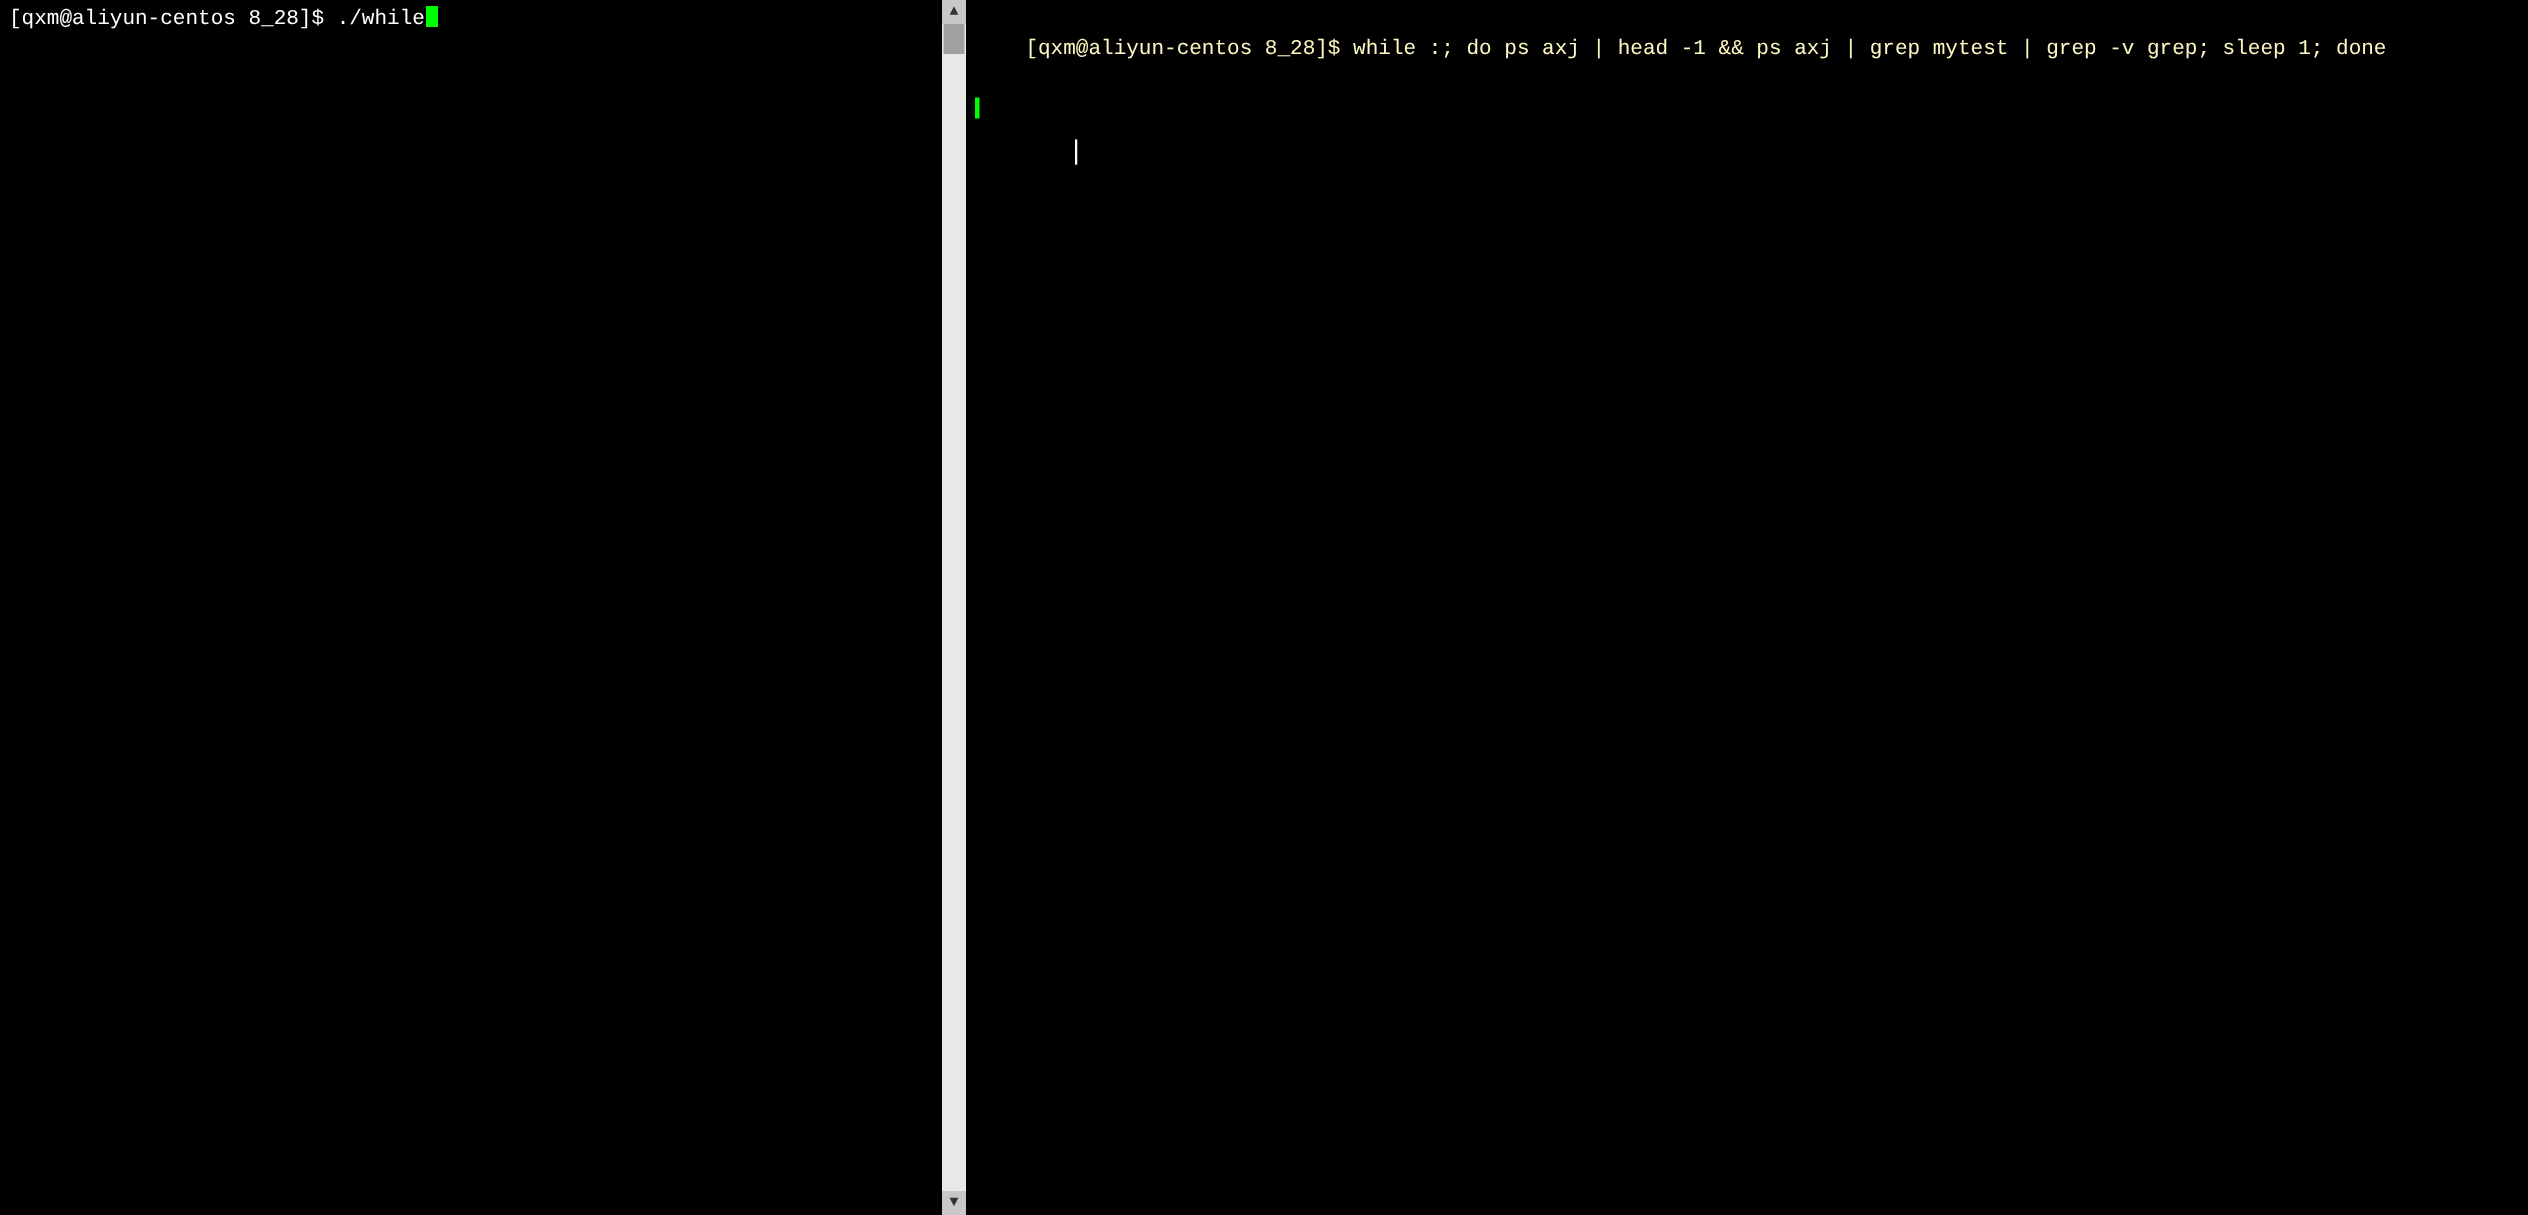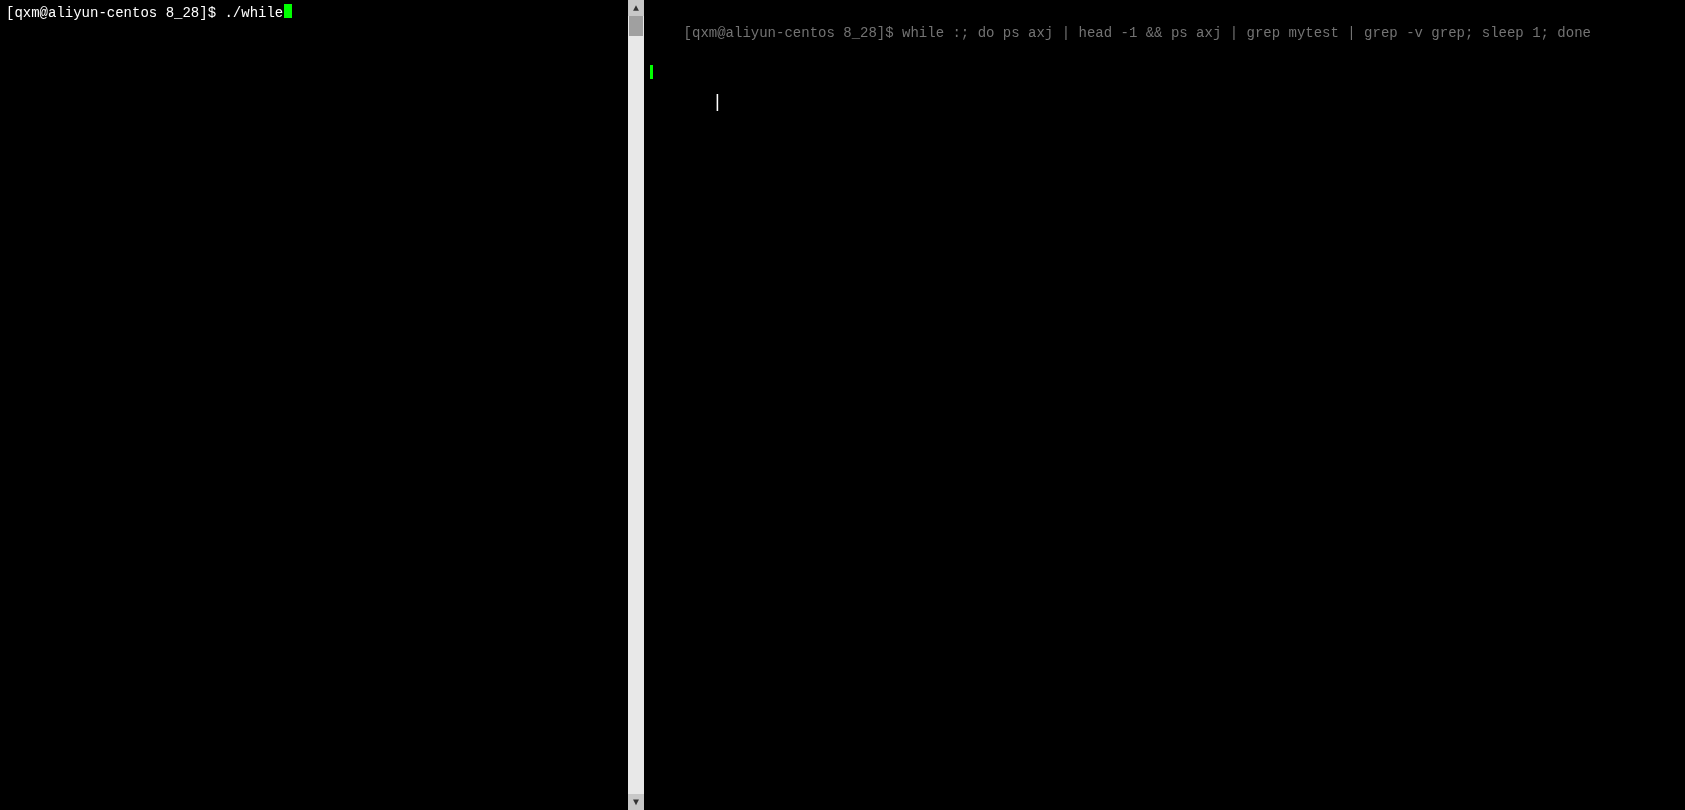--- a/index.html
+++ b/index.html
@@ -101,21 +101,21 @@
       width: 3px;
       height: 14px;
       background: #00ff00;
       vertical-align: text-bottom;
       margin-left: 0px;
     }
 
     .command-line {
       white-space: pre;
       line-height: 1.4;
-      color: #737373;
+      color: #fef9c3;
       word-break: break-all;
       white-space: pre-wrap;
     }
   </style>
 </head>
 <body>
 
 <div class="terminal-left">
   <div class="prompt-line">
     <span class="prompt-text">[qxm@aliyun-centos 8_28]$ </span><span class="prompt-text">./while</span><span class="cursor-block"></span>

